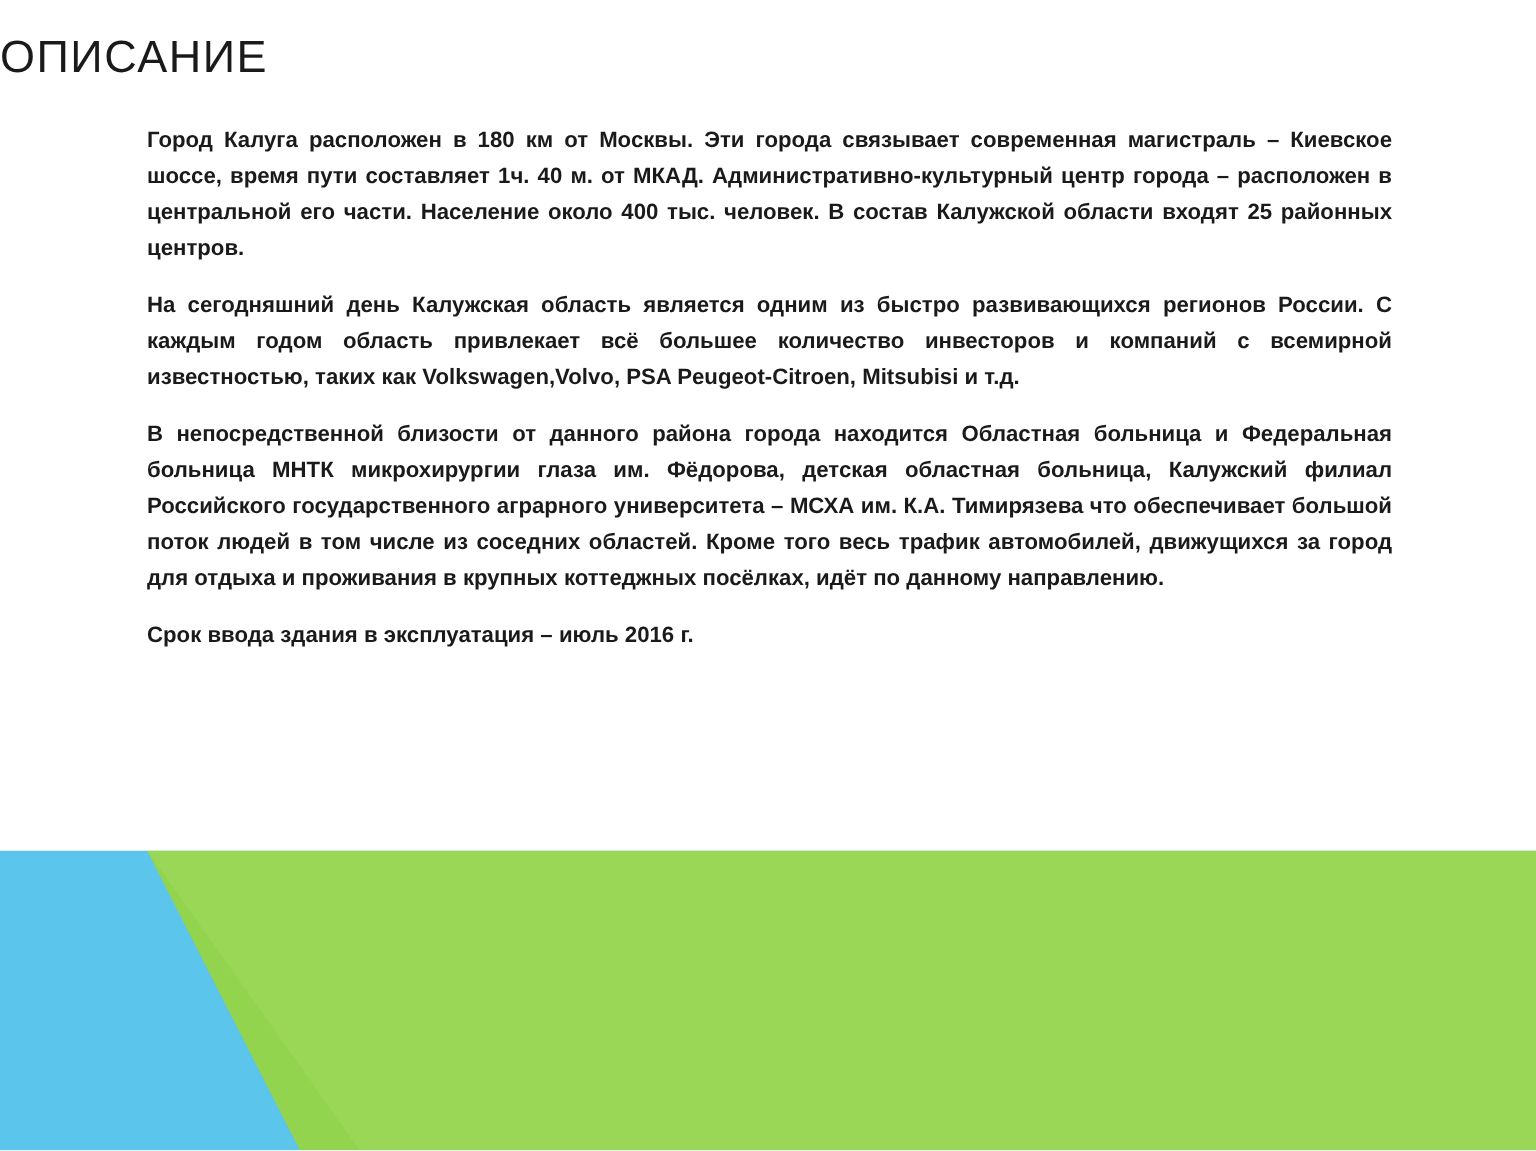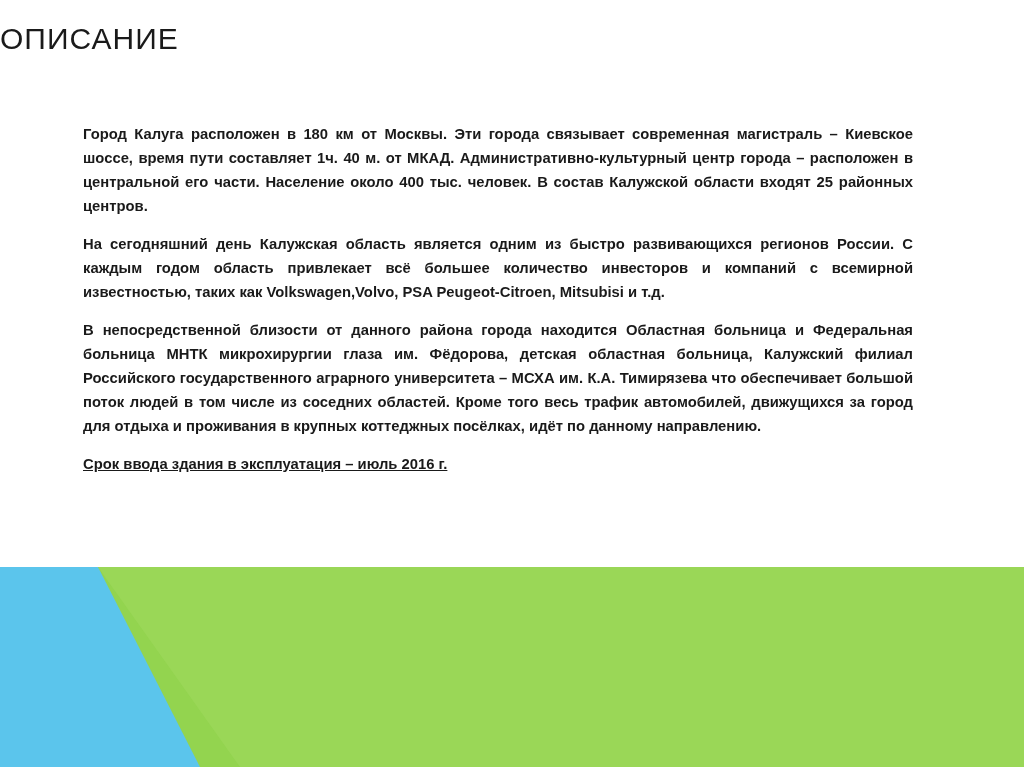--- a/index.html
+++ b/index.html
@@ -28,36 +28,34 @@
     width: 1024px;
     text-align: left;
     font-size: 30px;
     font-weight: normal;
     letter-spacing: 1px;
     color: #1a1a1a;
   }
   .body-text {
     position: absolute;
     top: 83px;
-    left: 83px;
+    left: 98px;
     width: 830px;
     color: #1a1a1a;
-    margin-top: 40px;
   }
   .para {
     font-size: 14.8px;
     line-height: 1.62;
     text-align: justify;
     margin: 0 0 14px 0;
     font-weight: bold;
     color: #1a1a1a;
   }
   .para:last-child {
     margin-bottom: 0;
-    text-decoration: underline;
   }
   
   .band {
     position: absolute;
     left: 0;
     bottom: 0;
     width: 1024px;
     height: 200px;
     overflow: hidden;
   }

